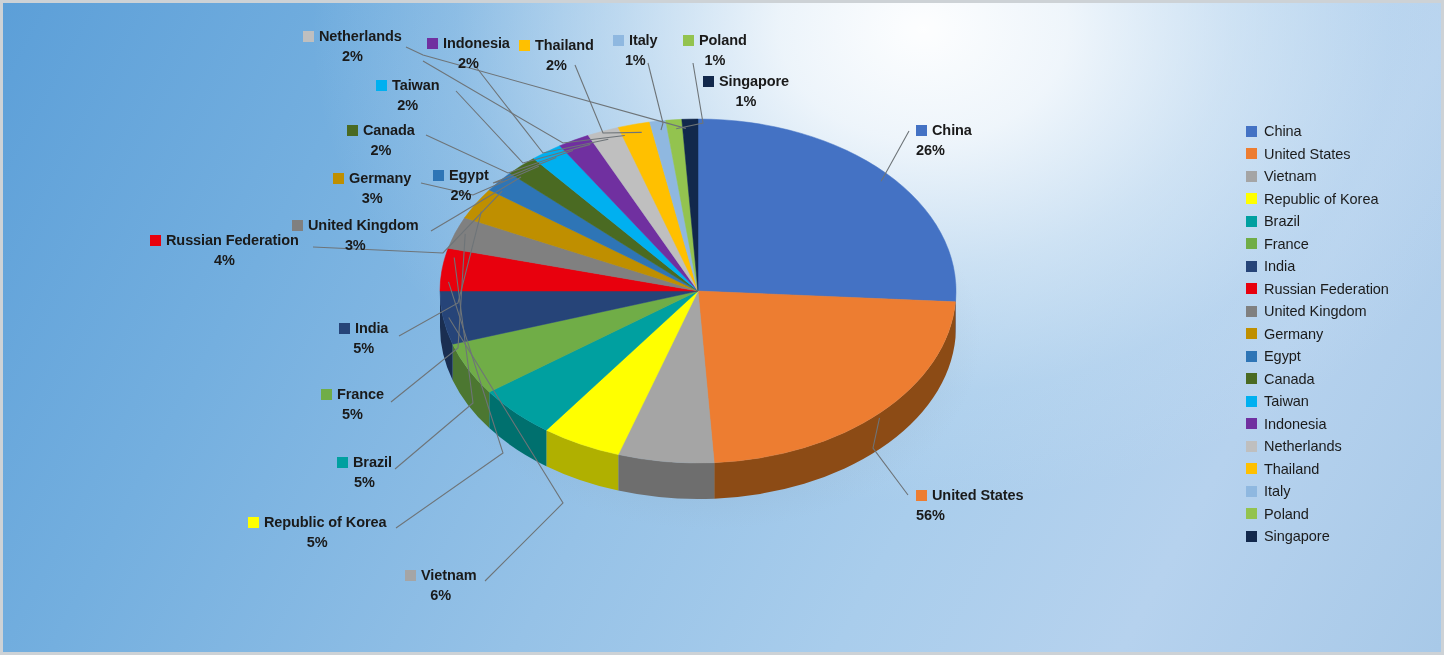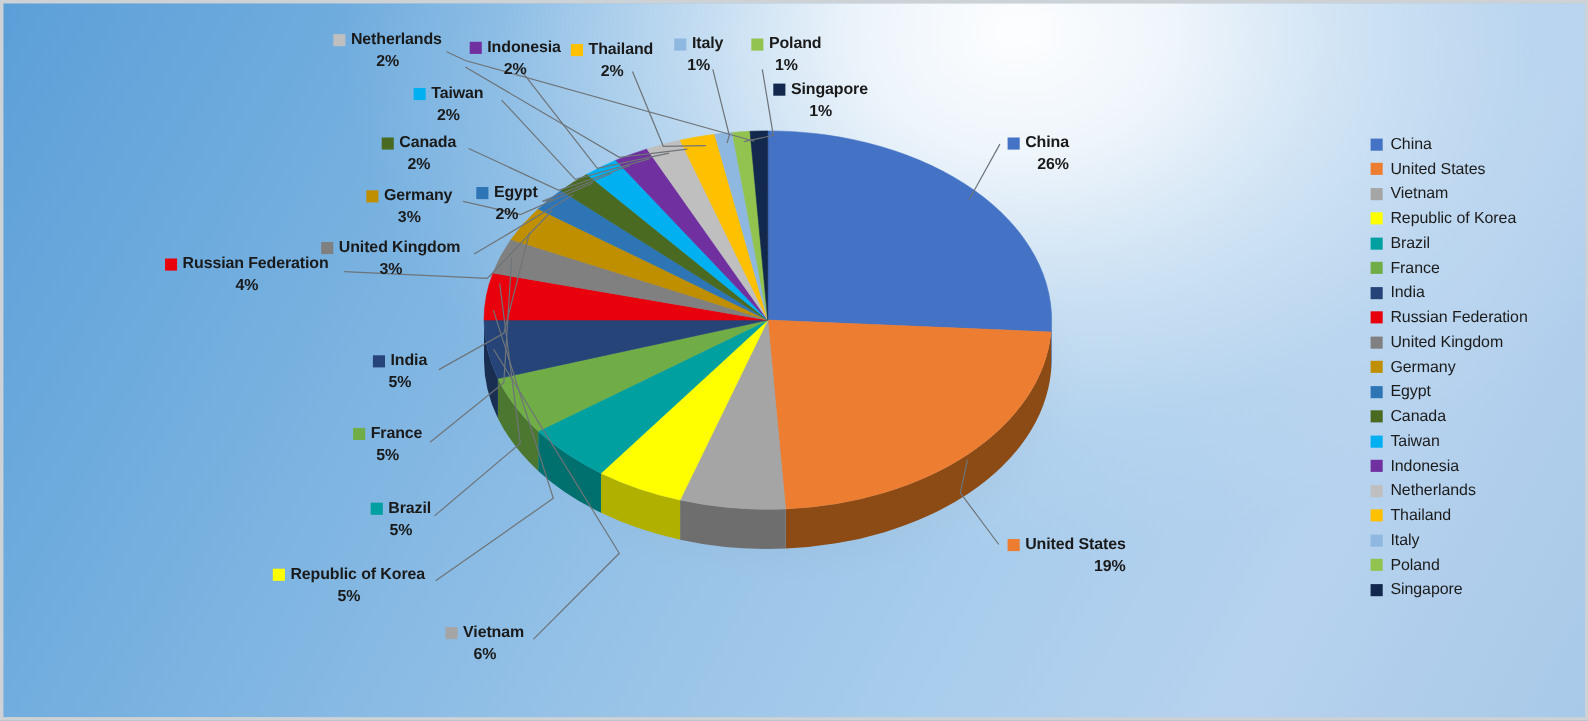--- a/index.html
+++ b/index.html
@@ -42,21 +42,21 @@
   .callout .sw {
     width: 11px; height: 11px;
     display: inline-block;
     flex: 0 0 auto;
   }
   .callout .pct {
     display: block;
     text-align: center;
     margin-top: 1px;
   }
-  .callout.rightward .pct { text-align: right; }
+  .callout.rightward .pct { text-align: left; }
 
   
   #legend {
     position: absolute;
     left: 1243px;
     top: 117px;
     width: 190px;
   }
   .legend-item {
     display: flex;
@@ -287,21 +287,21 @@
         <span>China</span>
       </span>
     <span class="pct">26%</span>
   </div>
 
   <div class="callout rightward" style="left:913px; top:483px;">
     <span class="row1">
         <span class="sw" style="background:#ED7D31"></span>
         <span>United States</span>
       </span>
-    <span class="pct">19%</span>
+    <span class="pct">56%</span>
   </div>
 
   <div id="legend">
       <div class="legend-item">
         <span class="legend-sw" style="background: rgb(68, 114, 196);"></span>
         <span class="legend-label">China</span>
       </div>
       <div class="legend-item">
         <span class="legend-sw" style="background: rgb(237, 125, 49);"></span>
         <span class="legend-label">United States</span>

